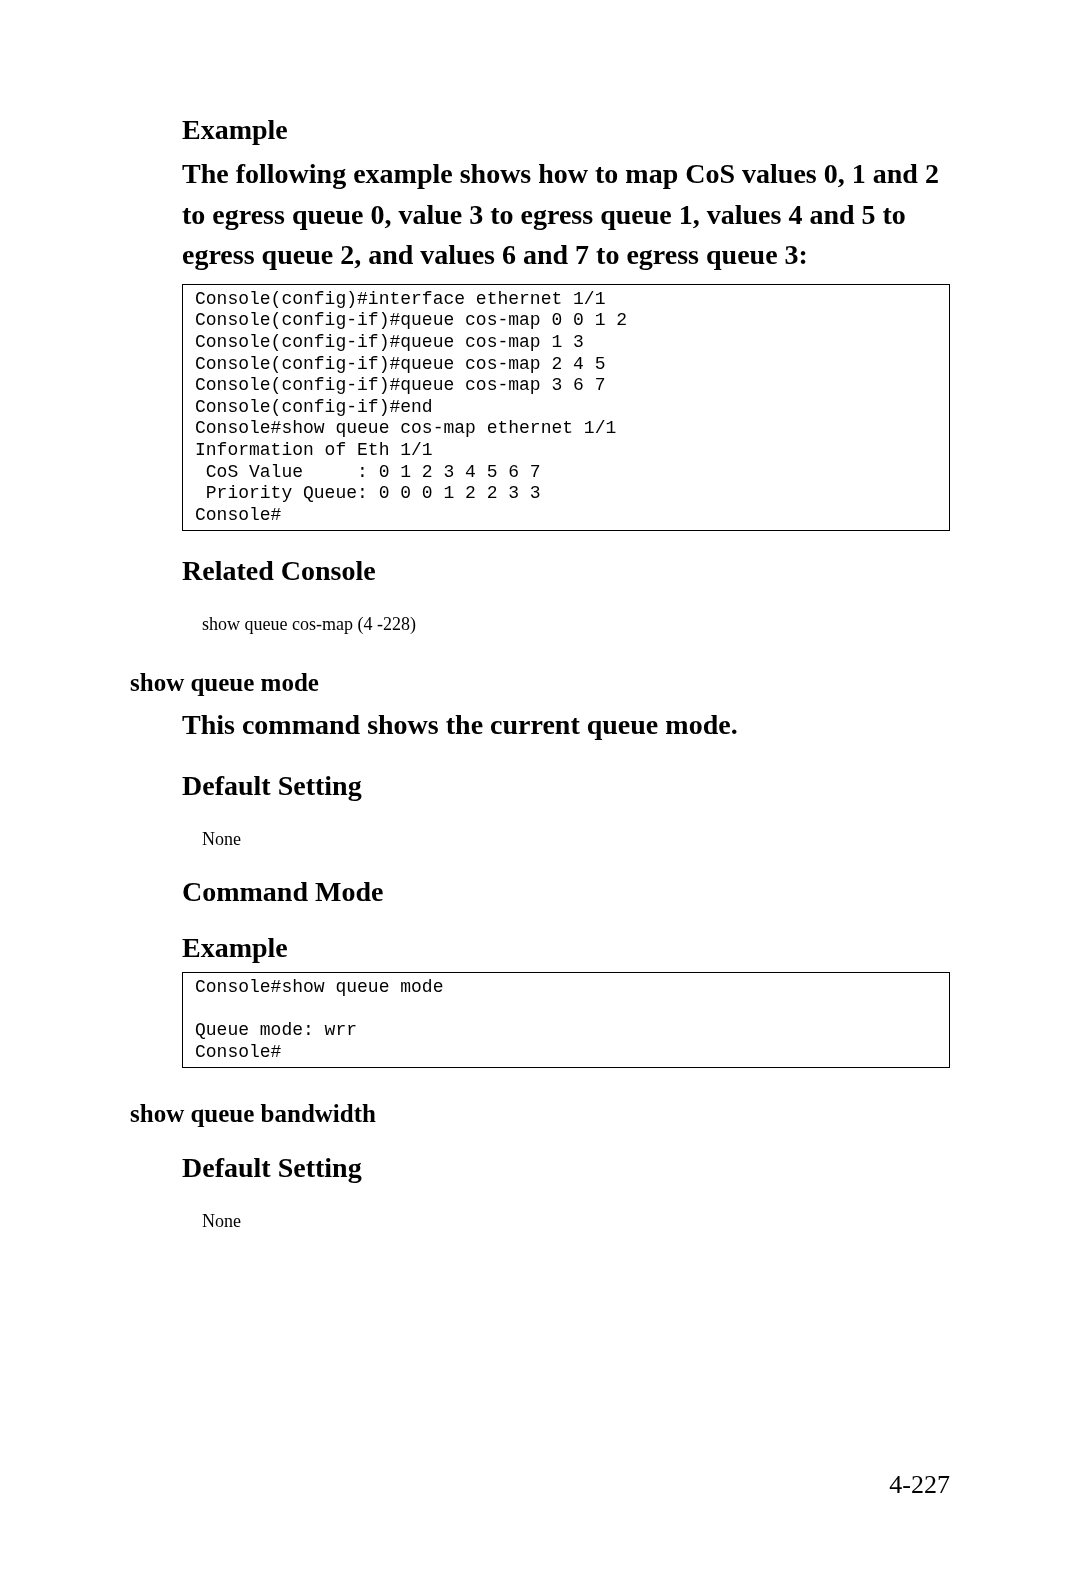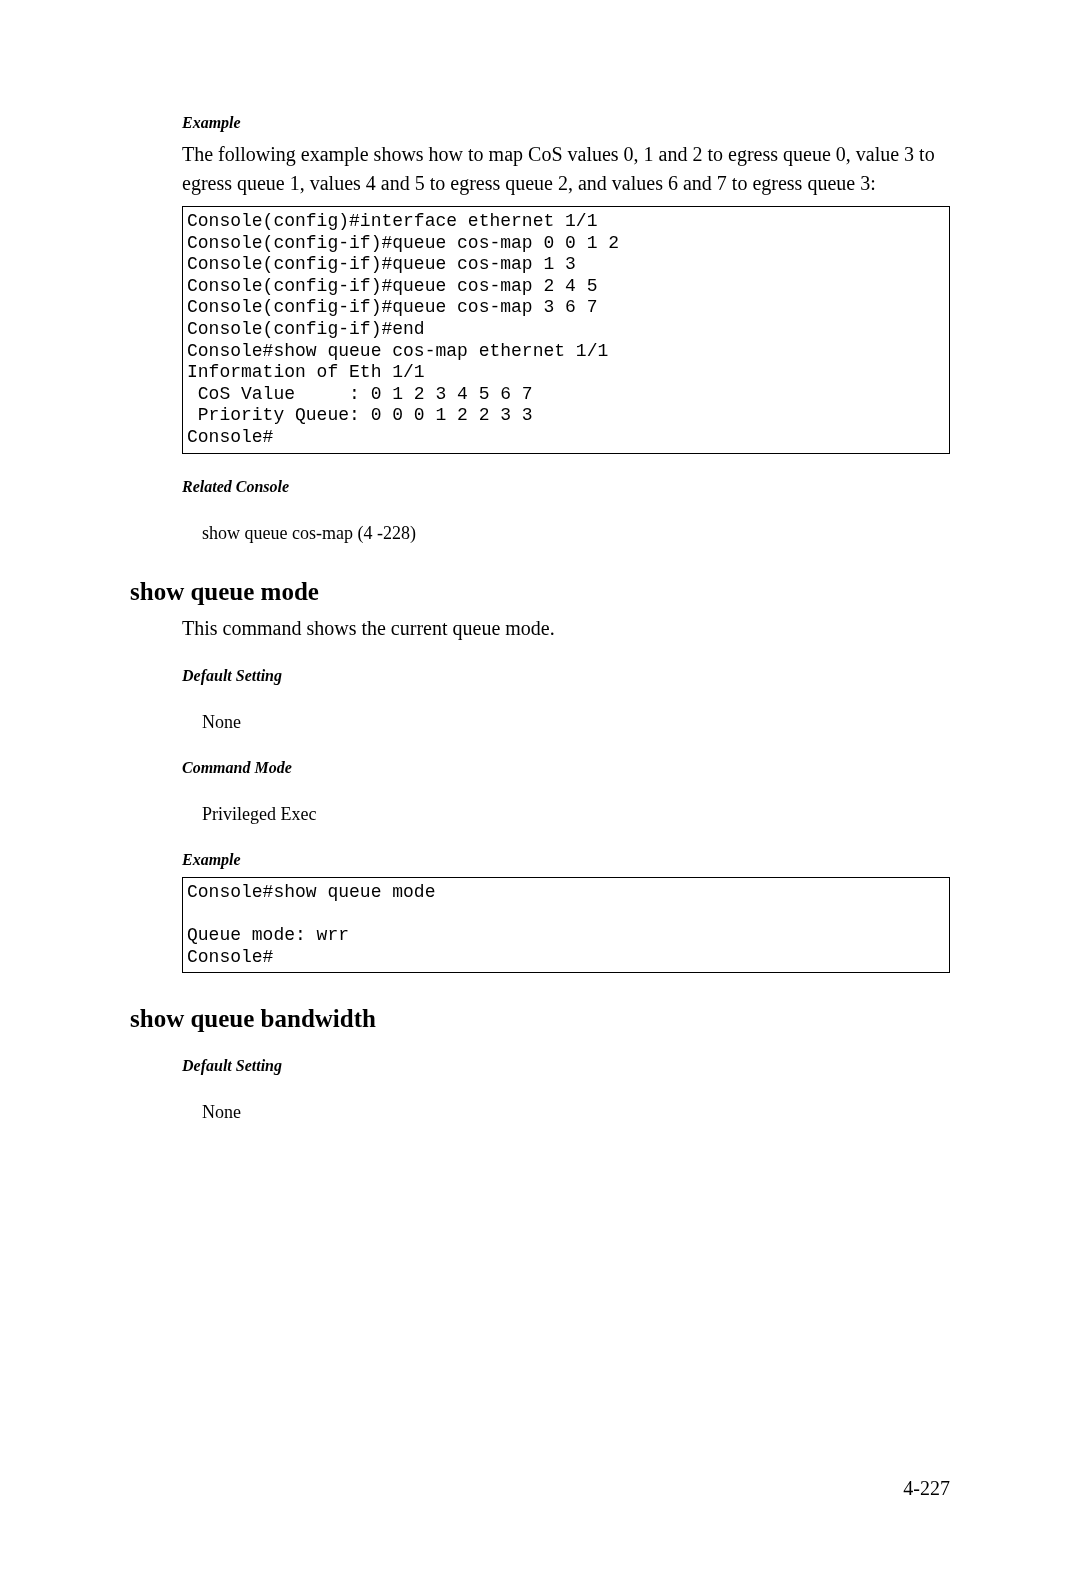--- a/index.html
+++ b/index.html
@@ -23,60 +23,60 @@
       text-align: right;
       font-variant: small-caps;
       font-style: italic;
       font-size: 24px;
       letter-spacing: 1px;
       margin-bottom: 50px;
       font-family: Georgia, serif;
     }
     .section-heading {
       font-weight: bold;
-      font-size: 16px;
+      font-size: 28px;
       margin-top: 24px;
       margin-bottom: 8px;
       padding-left: 52px;
-      font-style: italic;
     }
     .body-text {
-      font-size: 20px;
+      font-size: 28px;
       line-height: 1.45;
       margin-bottom: 8px;
       padding-left: 52px;
+      font-weight: bold;
     }
     .indented-text {
       font-size: 18px;
       line-height: 1.45;
       margin-bottom: 8px;
       padding-left: 72px;
       margin-top: 24px;
     }
     .code-block {
       border: 1px solid #000;
       font-family: 'Courier New', Courier, monospace;
       font-size: 18px;
       line-height: 1.2;
-      padding: 4px 4px;
+      padding: 4px 12px;
       margin: 6px 0 10px 52px;
       white-space: pre;
       overflow: hidden;
     }
     .command-title {
       font-weight: bold;
       font-size: 25px;
       margin-top: 32px;
       margin-bottom: 8px;
     }
     .page-number {
       position: absolute;
       bottom: 70px;
       right: 130px;
-      font-size: 20px;
+      font-size: 26px;
     }
   </style>
 </head>
 <body>
 
 <div class="page">
 
   <div class="section-heading">Example</div>
   <div class="body-text">The following example shows how to map CoS values 0, 1 and 2 to egress queue 0, value 3 to egress queue 1, values 4 and 5 to egress queue 2, and values 6 and 7 to egress queue 3:</div>
   <div class="code-block">Console(config)#interface ethernet 1/1
@@ -94,21 +94,20 @@
   <div class="section-heading">Related Console</div>
   <div class="indented-text">show queue cos-map (4 -228)</div>
 
   <div class="command-title">show queue mode</div>
   <div class="body-text">This command shows the current queue mode.</div>
 
   <div class="section-heading">Default Setting</div>
   <div class="indented-text">None</div>
 
   <div class="section-heading">Command Mode</div>
-  <div class="indented-text">Privileged Exec</div>
 
   <div class="section-heading">Example</div>
   <div class="code-block">Console#show queue mode
 
 Queue mode: wrr
 Console#</div>
 
   <div class="command-title">show queue bandwidth</div>
 
   <div class="section-heading">Default Setting</div>

